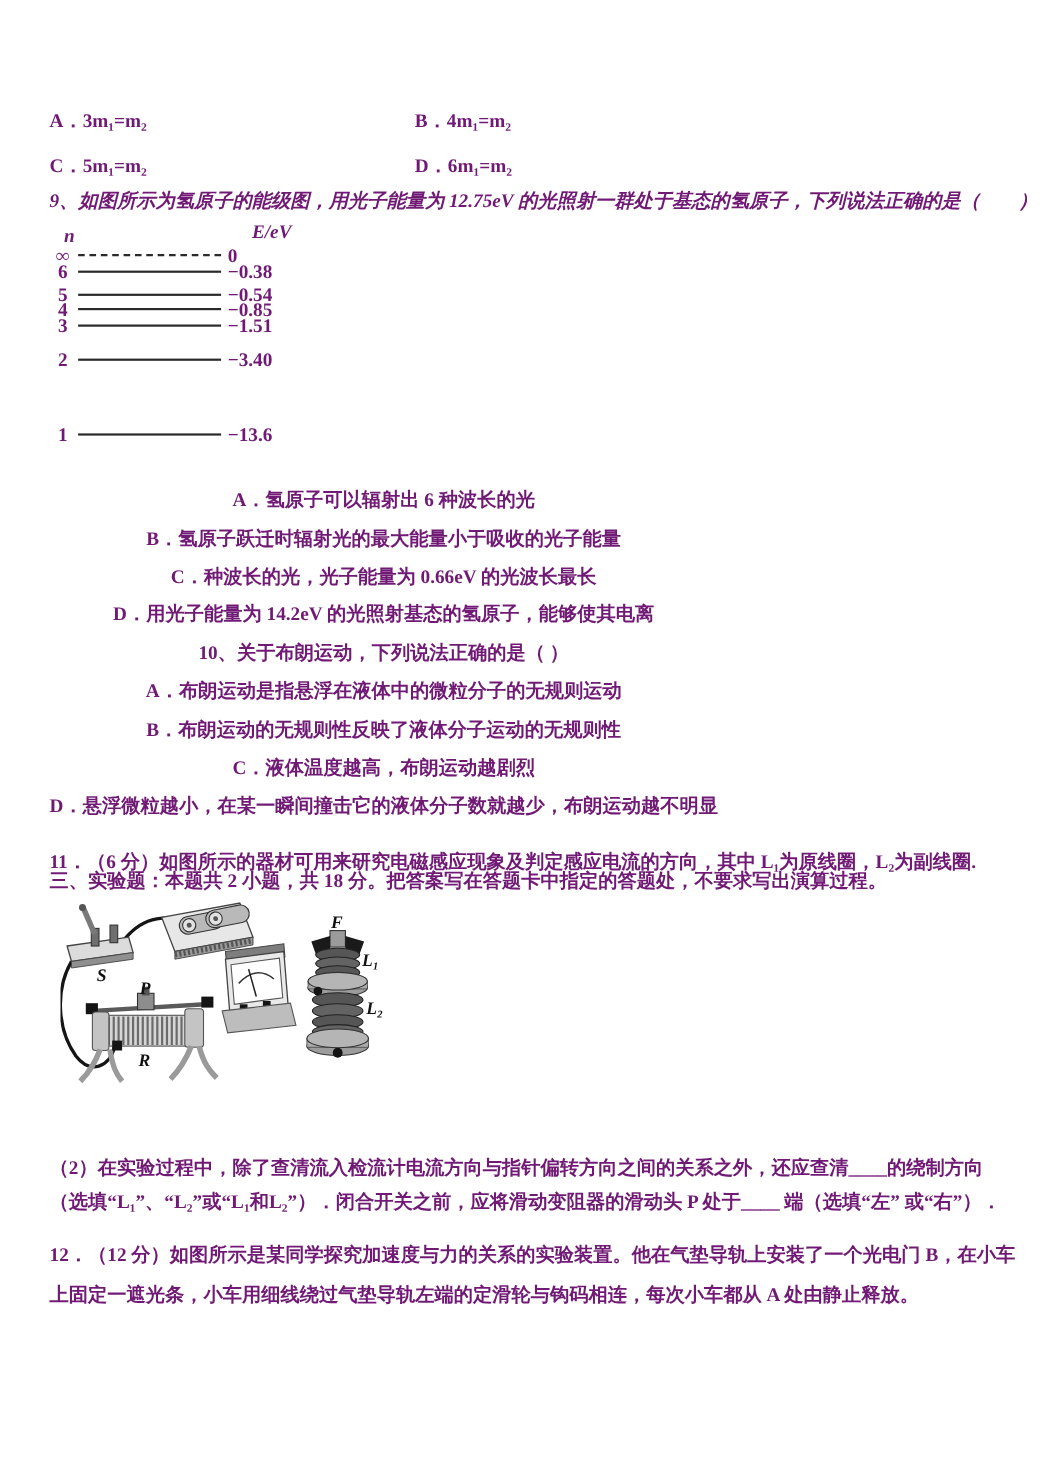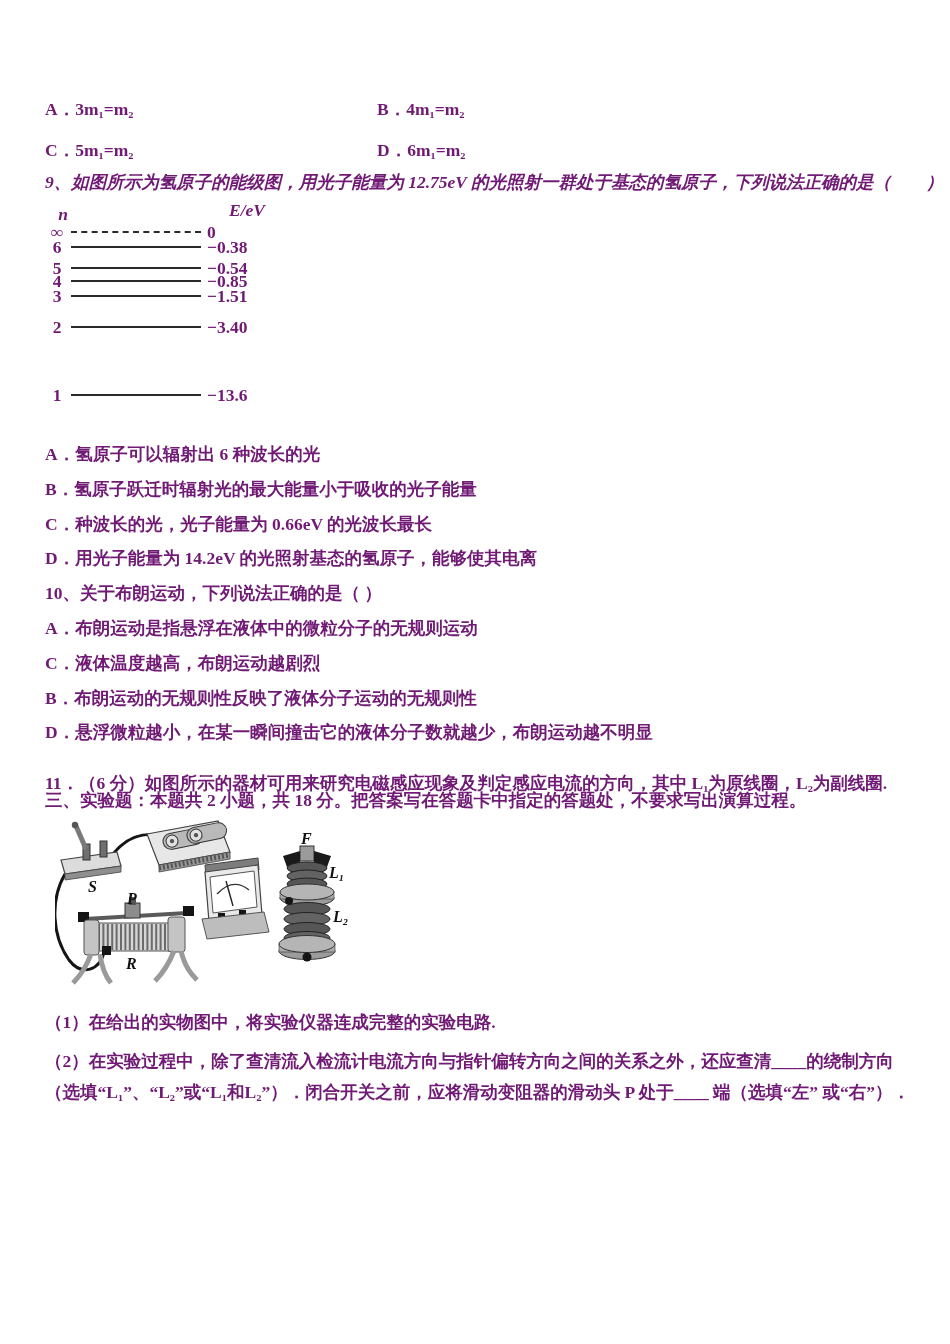--- a/index.html
+++ b/index.html
@@ -19,21 +19,21 @@
   #prev-options{
     top:97px;left:45px;width:860px;
     display:grid;
     grid-template-columns:332px auto;
     grid-auto-rows:41px;
     align-items:start;
   }
   
   #q9-stem{top:170px;left:45px;font-style:italic;}
   #q9q10-block{top:437px;left:45px;line-height:34.8px;}
-  #q9q10-block div{white-space:nowrap;}
+  #q9q10-block div{white-space:nowrap;text-align:center;}
   #section3{top:788px;left:45px;}
   #q11-stem{top:771px;left:45px;}
   #q11-part1{top:1010px;left:45px;}
   #q11-part2{top:1046px;left:45px;width:880px;line-height:31px;}
   #q12-stem{top:1122px;left:45px;width:884px;line-height:37px;}
   
   #energy-diagram{
     top:200px;left:45px;width:230px;height:220px;
   }
   #energy-diagram .hdr-n{position:absolute;left:6px;top:4px;width:24px;text-align:center;font-style:italic;}
@@ -102,22 +102,22 @@
       </div>
     </div>
 
   <div id="q9q10-block" class="abs">
     <div>A．氢原子可以辐射出 6 种波长的光</div>
     <div>B．氢原子跃迁时辐射光的最大能量小于吸收的光子能量</div>
     <div>C．种波长的光，光子能量为 0.66eV 的光波长最长</div>
     <div>D．用光子能量为 14.2eV 的光照射基态的氢原子，能够使其电离</div>
     <div>10、关于布朗运动，下列说法正确的是（ ）</div>
     <div>A．布朗运动是指悬浮在液体中的微粒分子的无规则运动</div>
+    <div>B．布朗运动的无规则性反映了液体分子运动的无规则性</div>
     <div>C．液体温度越高，布朗运动越剧烈</div>
-    <div>B．布朗运动的无规则性反映了液体分子运动的无规则性</div>
     <div>D．悬浮微粒越小，在某一瞬间撞击它的液体分子数就越少，布朗运动越不明显</div>
   </div>
 
   <div id="section3" class="abs nowrap">三、实验题：本题共 2 小题，共 18 分。把答案写在答题卡中指定的答题处，不要求写出演算过程。</div>
 
   <div id="q11-stem" class="abs nowrap">11．（6 分）如图所示的器材可用来研究电磁感应现象及判定感应电流的方向，其中 L₁为原线圈，L₂为副线圈.</div>
 
   <svg id="q11-figure" class="abs" width="330" height="178" viewBox="0 0 330 178" xmlns="http://www.w3.org/2000/svg">
 
     <path d="M58,36 C76,14 98,12 120,24" stroke="#151515" stroke-width="3" fill="none"></path>
@@ -197,17 +197,17 @@
       <ellipse cx="252" cy="111" rx="23" ry="6.5" fill="#565656" stroke="#222"></ellipse>
       <ellipse cx="252" cy="120" rx="23" ry="6.5" fill="#636363" stroke="#222"></ellipse>
       <text class="figlabel" x="278" y="104">L₂</text>
       <ellipse cx="252" cy="133" rx="28" ry="8.5" fill="#9c9c9c" stroke="#333"></ellipse>
       <rect x="224" y="126" width="56" height="8" fill="#ababab" stroke="#333" stroke-width="0.6"></rect>
       <ellipse cx="252" cy="126" rx="28" ry="8.5" fill="#b5b5b5" stroke="#333"></ellipse>
       <circle cx="252" cy="139" r="4.5" fill="#141414"></circle>
     </g>
   </svg>
 
-  <div id="q11-part1" class="abs nowrap">（1）在给出的实物图中，将实验仪器连成完整的实验电路.</div>
   <div id="q11-part2" class="abs">（2）在实验过程中，除了查清流入检流计电流方向与指针偏转方向之间的关系之外，还应查清____的绕制方向（选填“L₁”、“L₂”或“L₁和L₂”）．闭合开关之前，应将滑动变阻器的滑动头 P 处于____ 端（选填“左” 或“右”）．</div>
 
+  <div id="q12-stem" class="abs">12．（12 分）如图所示是某同学探究加速度与力的关系的实验装置。他在气垫导轨上安装了一个光电门 B，在小车上固定一遮光条，小车用细线绕过气垫导轨左端的定滑轮与钩码相连，每次小车都从 A 处由静止释放。</div>
 
 </div>
 
 </body></html>

